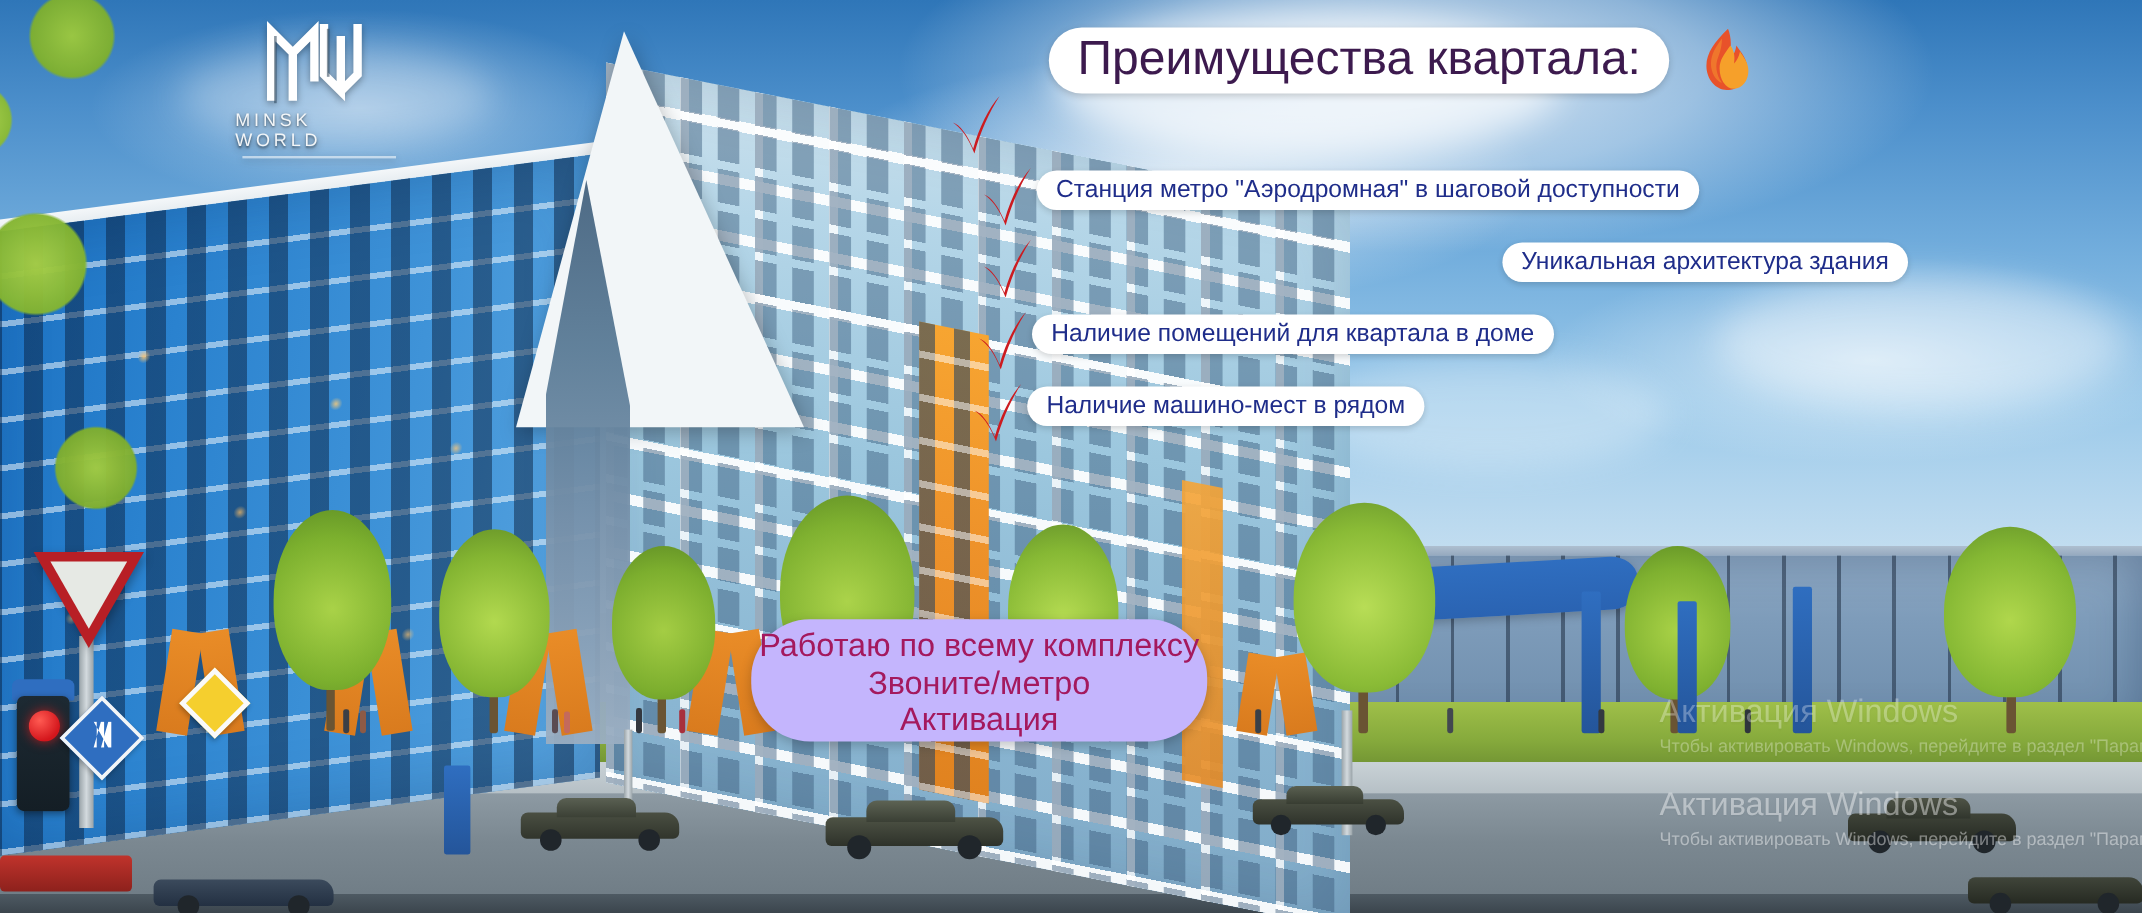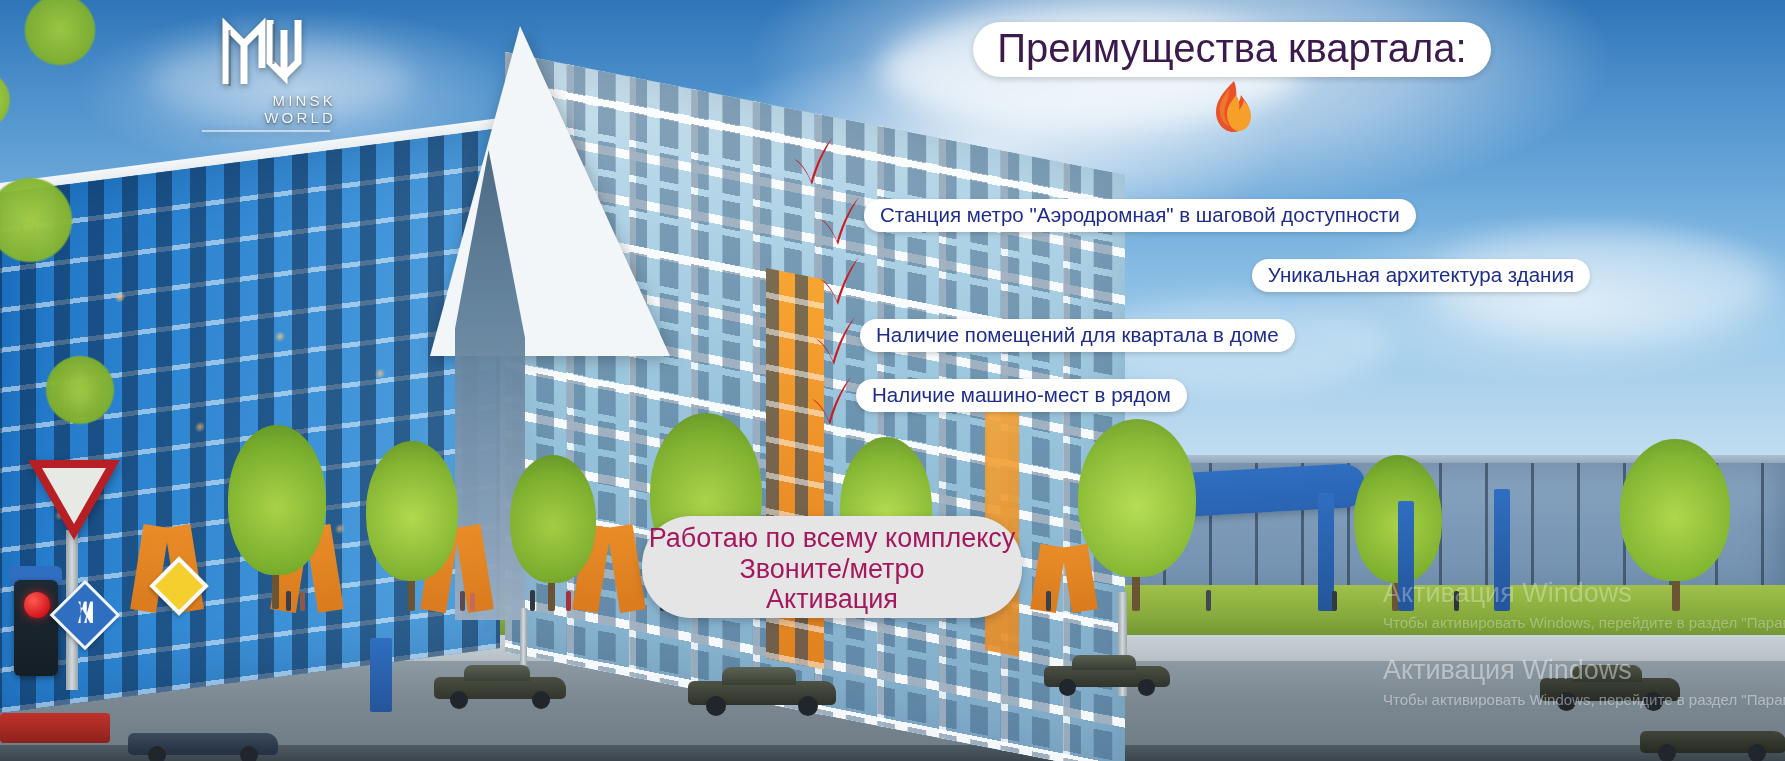--- a/index.html
+++ b/index.html
@@ -251,42 +251,41 @@
     clip-path:polygon(18% 0,30% 0,30% 100%,18% 100%,46% 0,58% 0,58% 100%,46% 100%,74% 0,86% 0,86% 100%,74% 100%);
   }
   .car-body{position:absolute;border-radius:6px 12px 5px 5px;}
   .wheel{position:absolute;background:#20262b;border-radius:50%;}
 
   
   .ped{position:absolute;width:5px;border-radius:2px;}
 
   
   .logo{
-    position:absolute;left:196px;top:12px;width:140px;text-align:right;
+    position:absolute;left:196px;top:12px;width:140px;text-align:left;
     filter:drop-shadow(0 2px 3px rgba(0,0,0,.35));
   }
   .logo svg{display:block;margin:0 auto;}
   .logo-text{
     margin-top:4px;color:#f3f6f8;font-size:15px;letter-spacing:3.2px;
     font-family:"Liberation Sans", sans-serif;font-weight:400;
     text-shadow:0 1px 2px rgba(0,0,0,.45);
   }
   .logo-rule{
     margin:4px auto 0;width:128px;height:2px;
     background:rgba(255,255,255,.55);
   }
 
   
   .benefits{
     position:absolute;left:790px;top:22px;width:800px;
   }
   .title-row{
-    display:flex;align-items:center;gap:2px;
+    display:flex;align-items:center;gap:24px;
     margin-left:84px;
-    flex-direction:column;
   }
   .title-pill{
     background:#ffffff;
     border-radius:30px;
     padding:3px 24px 6px 24px;
     box-shadow:0 2px 6px rgba(0,0,0,.18);
   }
   .title-pill span{
     font-size:40px;line-height:1.15;color:#3c1a4e;
     font-family:"Liberation Sans", sans-serif;
@@ -315,22 +314,22 @@
     white-space:nowrap;
   }
   .b0{margin-top:4px;}
   .b1{margin-left:26px;}
   .b2{margin-left:26px;justify-content:space-between;}
   .b3{margin-left:22px;}
   .b4{margin-left:18px;}
 
   
   .contact{
-    position:absolute;left:642px;top:516px;width:380px;height:98px;
-    background:#e5e5e5;border-radius:49px;
+    position:absolute;left:626px;top:516px;width:380px;height:98px;
+    background:#c4b5fd;border-radius:49px;
     box-shadow:0 3px 10px rgba(0,0,0,.22);
     display:flex;flex-direction:column;align-items:center;justify-content:center;
     padding:4px 0 0 0;
   }
   .contact span{
     display:block;color:#a4195e;font-size:27px;line-height:1.14;
     font-family:"Liberation Sans", sans-serif;white-space:nowrap;text-align:center;
   }
 
   

